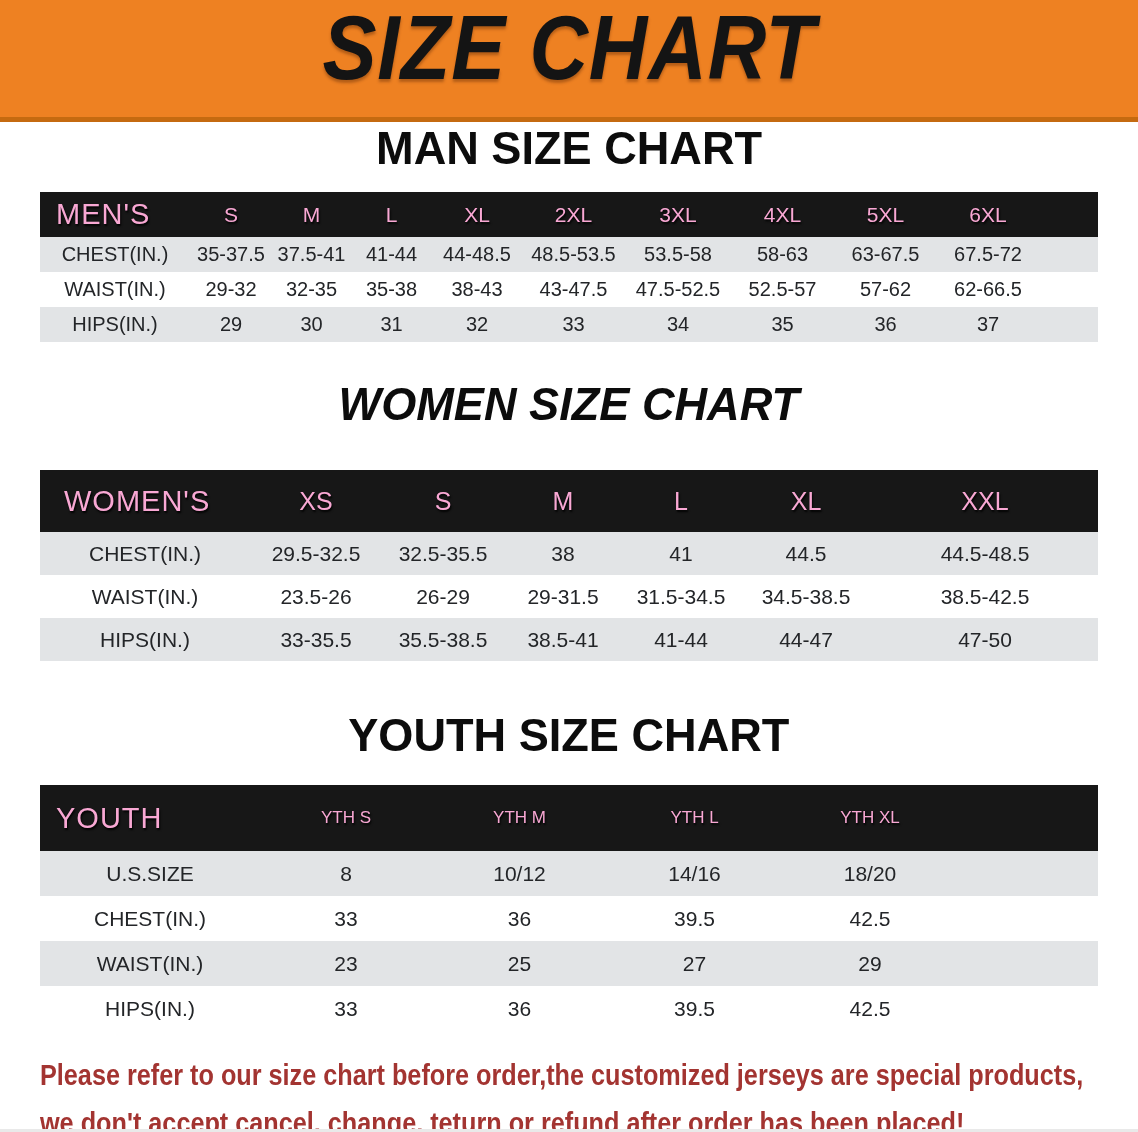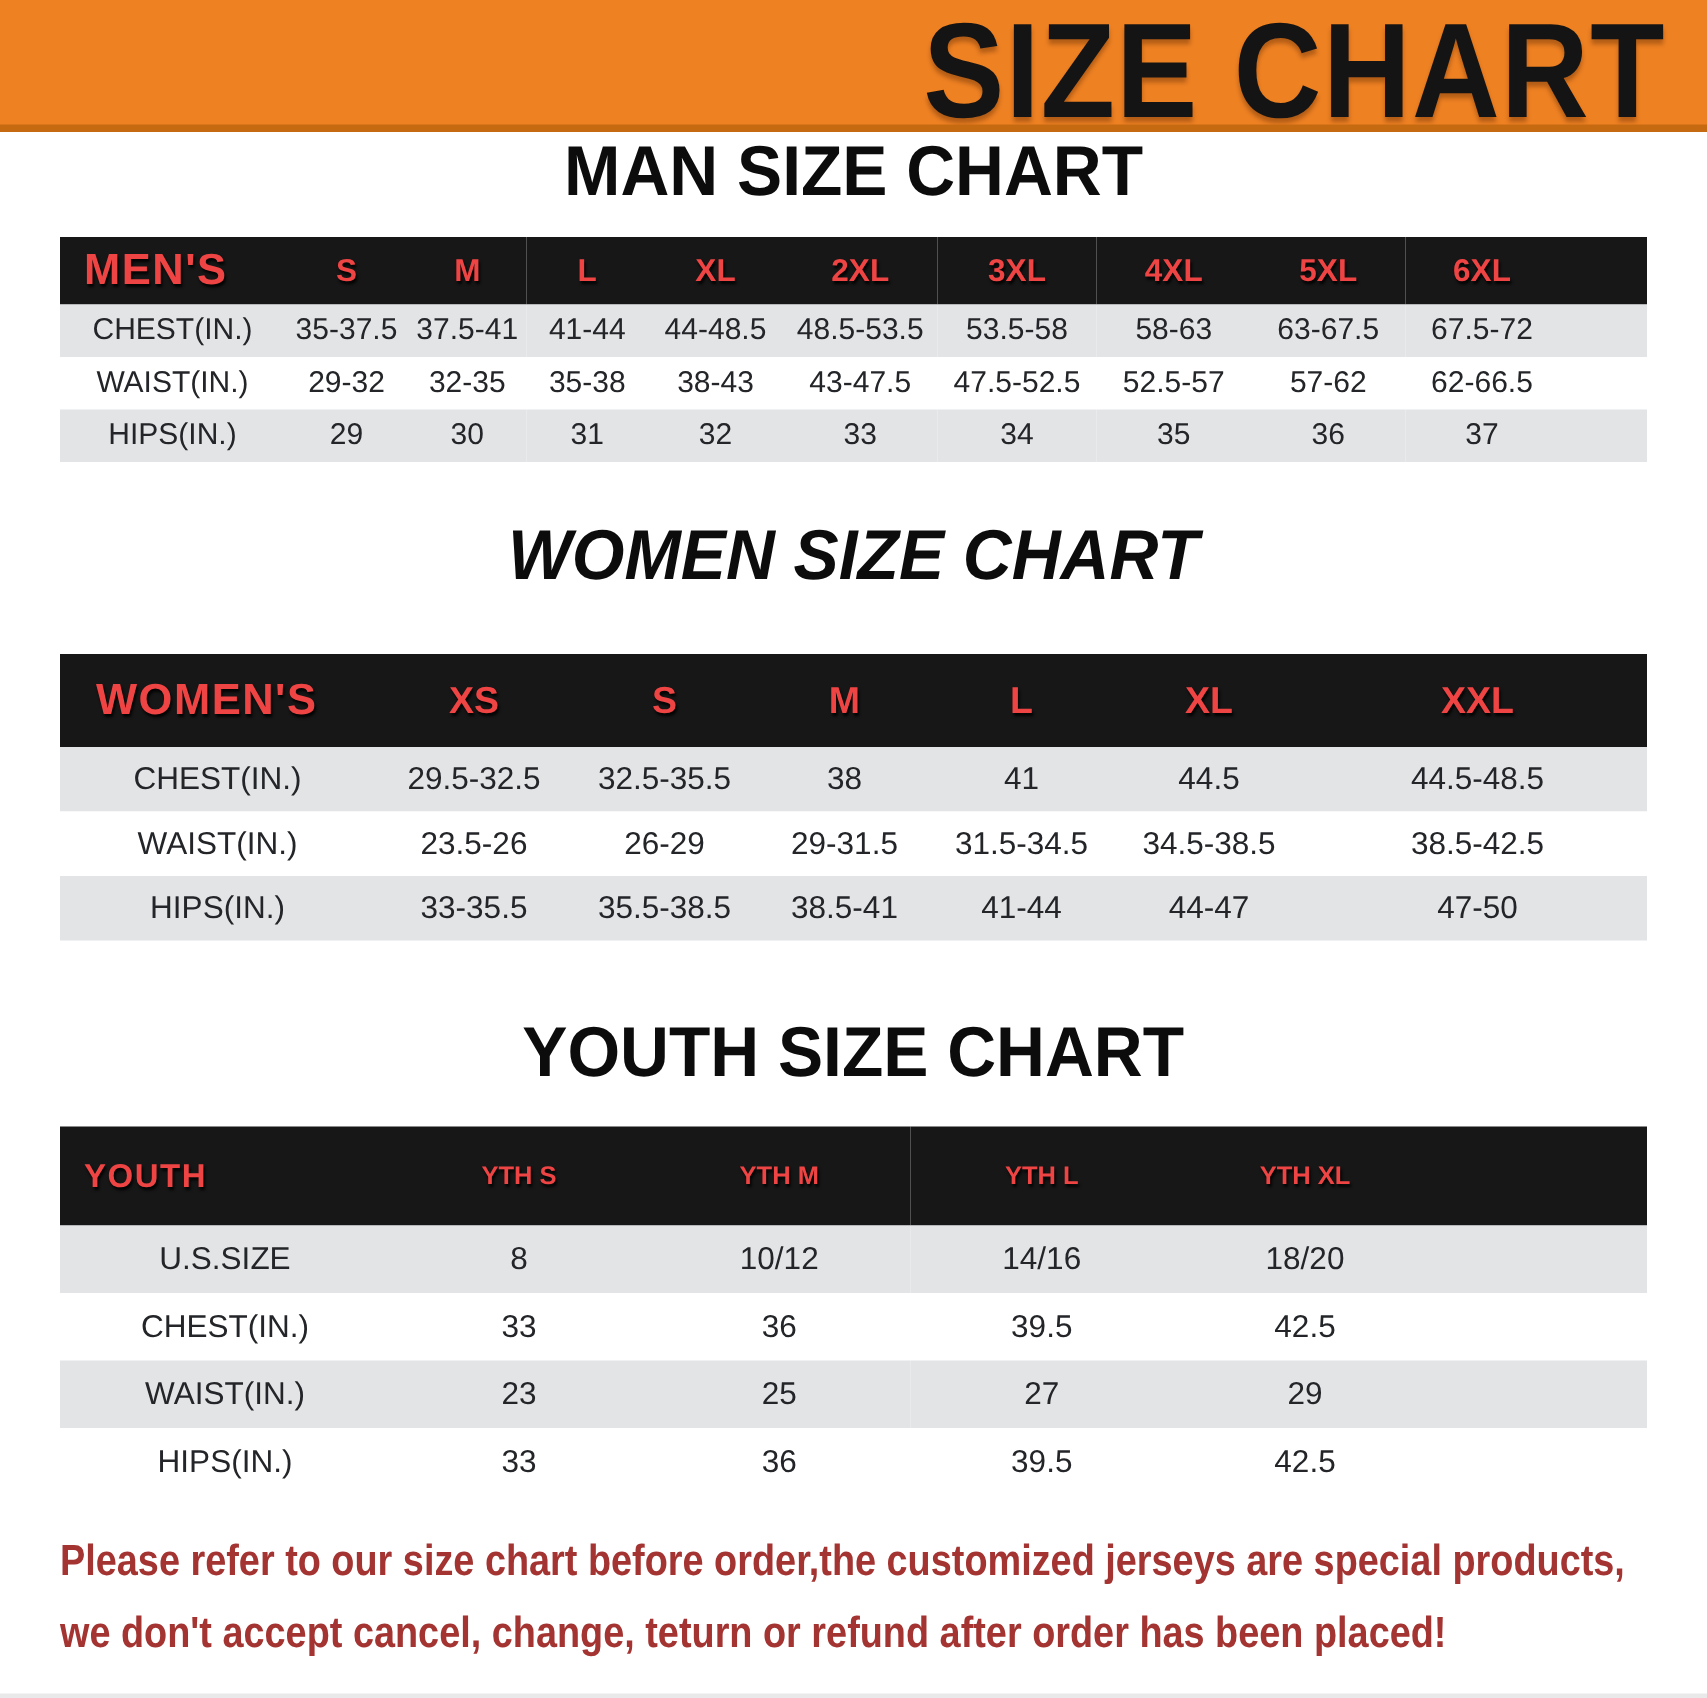--- a/index.html
+++ b/index.html
@@ -14,25 +14,26 @@
   html, body {
     width: 1138px;
     background: #ffffff;
     font-family: "Liberation Sans", "DejaVu Sans", sans-serif;
     color: var(--ink);
   }
   body { height: 1132px; overflow: hidden; position: relative; }
 
   
   .banner {
-    height: 88px;
+    height: 122px;
     background: var(--banner-orange);
     border-bottom: 5px solid var(--banner-edge);
-    text-align: right;
+    text-align: center;
     overflow: hidden;
+    font-style: italic;
   }
   .banner-title {
     display: inline-block;
     font-size: 90px;
     font-weight: bold;
     line-height: 97px;
     letter-spacing: 1px;
     color: #141414;
     transform: scaleX(0.9);
     transform-origin: center;
@@ -63,38 +64,38 @@
     border-collapse: collapse;
     width: 1058px;
     margin-left: 40px;
   }
   .t-men   { margin-top: 18px; }
   .t-women { margin-top: 40px; }
   .t-youth { margin-top: 24px; }
 
   .size-table thead th {
     background: var(--header-black);
-    color: #ef4444;
+    color: #f9a8d4;
     text-align: center;
     vertical-align: middle;
-    font-weight: bold;
+    font-weight: normal;
     text-shadow: 1px 2px 2px rgba(0,0,0,0.9);
   }
   .t-men   thead th { height: 45px; font-size: 21px; }
   .t-women thead th { height: 62px; font-size: 25px; }
   .t-youth thead th { height: 66px; font-size: 17px; }
 
   .size-table th.group-label {
     text-align: left;
     padding-left: 16px;
     letter-spacing: 1px;
   }
   .t-men   th.group-label { font-size: 29px; }
   .t-women th.group-label { font-size: 29px; padding-left: 24px; }
-  .t-youth th.group-label { font-size: 22px; padding-left: 16px; }
+  .t-youth th.group-label { font-size: 29px; padding-left: 16px; }
 
   .size-table td {
     text-align: center;
     vertical-align: middle;
     color: #232528;
   }
   .t-men   td { height: 35px; font-size: 20px; }
   .t-women td { height: 43px; font-size: 21px; }
   .t-youth td { height: 45px; font-size: 21px; }
 

